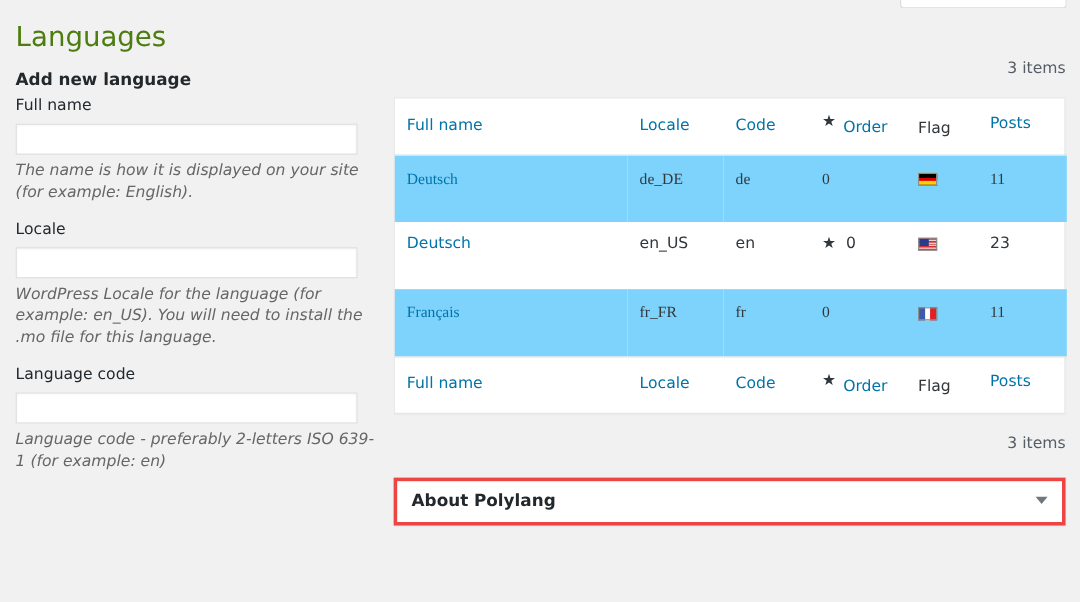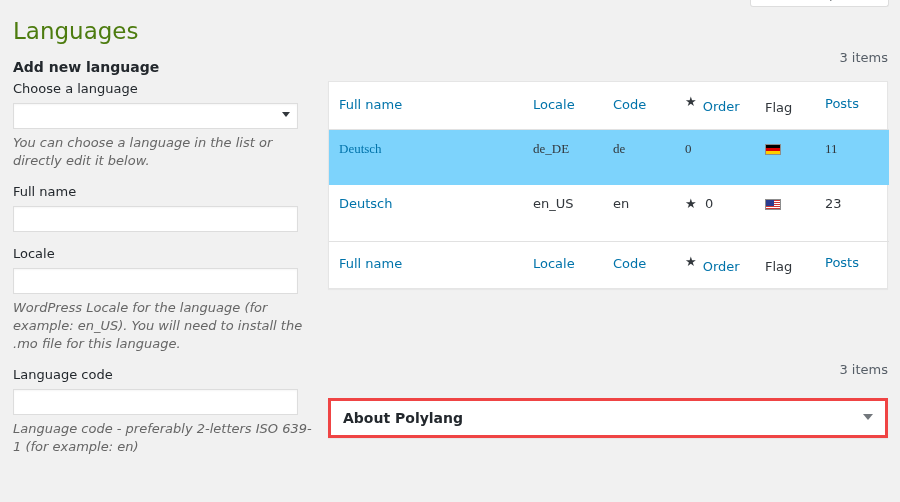--- a/index.html
+++ b/index.html
@@ -274,32 +274,25 @@
 <div id="page">
 
   <div class="screen-options-btn">Screen Options</div>
 
   <h1 class="page-title">Languages</h1>
 
   <h2 class="section-title">Add new language</h2>
 
   <form class="left-col">
 
-    <div class="field-block">
-      <label class="field-label">Choose a language</label>
-      <div class="select-wrap">
-        <select class="field-select"></select>
-        <span class="select-arrow"></span>
-      </div>
-      <p class="field-desc">You can choose a language in the list or directly edit it below.</p>
-    </div>
 
     <div class="field-block">
       <label class="field-label">Full name</label>
       <input class="field-input" type="text" value="" style="">
+      <p class="field-desc">The name is how it is displayed on your site (for example: English).</p>
     </div>
 
     <div class="field-block">
       <label class="field-label">Locale</label>
       <input class="field-input" type="text" value="" style="">
       <p class="field-desc">WordPress Locale for the language (for example: en_US). You will need to install the .mo file for this language.</p>
     </div>
 
     <div class="field-block">
       <label class="field-label">Language code</label>
@@ -355,20 +348,34 @@
           <td>en_US</td>
           <td>en</td>
           <td>
             <span class="star">★</span>&nbsp;&nbsp;<span>0</span>
           </td>
           <td>
             <span class="flag flag-us"></span>
           </td>
           <td>23</td>
         </tr>
+        <tr class="alt">
+          <td>
+            <a class="row-link" href="#">Français</a>
+          </td>
+          <td>fr_FR</td>
+          <td>fr</td>
+          <td class="order-cell">
+            <span class="star"></span><span>0</span>
+          </td>
+          <td>
+            <span class="flag flag-fr"></span>
+          </td>
+          <td>11</td>
+        </tr>
       </tbody>
       <tfoot>
         <tr>
           <th>Full name</th>
           <th>Locale</th>
           <th>Code</th>
           <th>
             <span class="th-order-group"><span class="th-star">★</span><span class="th-order-label">Order</span></span>
           </th>
           <th><span class="th-flag">Flag</span></th>

